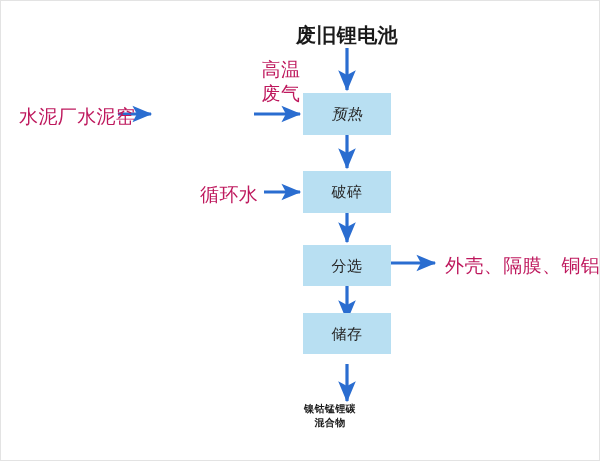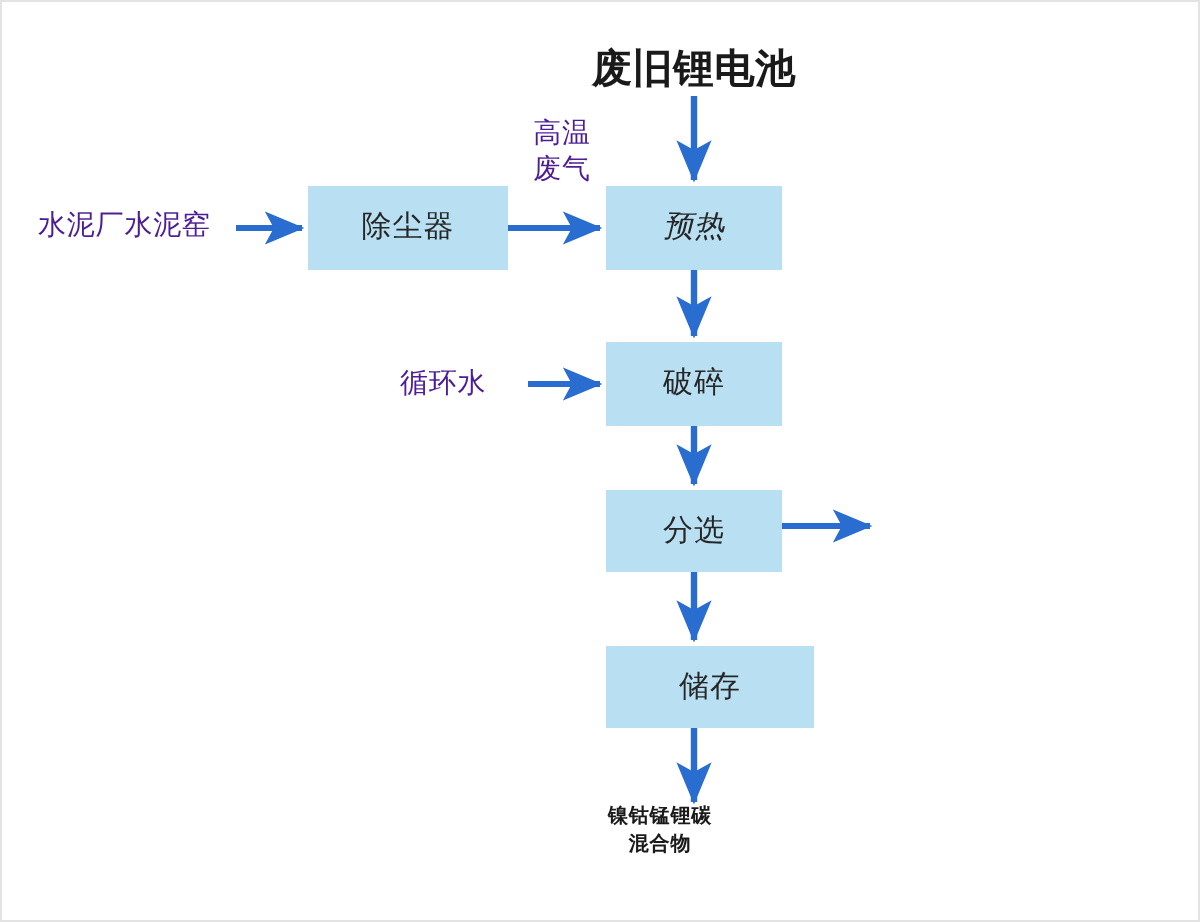--- a/index.html
+++ b/index.html
@@ -38,22 +38,22 @@
   }
   .node-label {
     font-size: 15px;
     color: #262626;
     line-height: 1.15;
     letter-spacing: 0.5px;
     white-space: nowrap;
   }
   .free-label {
     position: absolute;
-    font-size: 14px;
-    color: #4c1d95;
+    font-size: 19px;
+    color: #be185d;
     line-height: 1.25;
     white-space: nowrap;
     letter-spacing: 0.4px;
   }
   .free-label.bold {
     font-weight: bold;
     color: #1a1a1a;
   }
   .free-label.center {
     text-align: center;
@@ -83,56 +83,56 @@
 
     <line x1="346" y1="212" x2="346" y2="241" stroke="#2a6dd0" stroke-width="3.2" marker-end="url(#ah)"></line>
 
     <line x1="390" y1="262" x2="434" y2="262" stroke="#2a6dd0" stroke-width="3" marker-end="url(#ah)"></line>
 
     <line x1="346" y1="285" x2="346" y2="319" stroke="#2a6dd0" stroke-width="3.2" marker-end="url(#ah)"></line>
 
     <line x1="346" y1="363" x2="346" y2="400" stroke="#2a6dd0" stroke-width="3.2" marker-end="url(#ah)"></line>
   </svg>
 
-  <div class="node-box" style="left:153px; top:92px; width:100px; height:42px;">
-    <span class="node-label">除尘器</span>
-  </div>
 
   <div class="node-box" style="left:302px; top:92px; width:88px; height:42px;font-style:italic;">
     <span class="node-label">预热</span>
   </div>
 
   <div class="node-box" style="left:302px; top:170px; width:88px; height:42px;">
     <span class="node-label">破碎</span>
   </div>
 
   <div class="node-box" style="left:302px; top:244px; width:88px; height:41px;">
     <span class="node-label">分选</span>
   </div>
 
-  <div class="node-box" style="left:302px; top:322px; width:104px; height:41px;">
+  <div class="node-box" style="left:302px; top:312px; width:88px; height:41px;">
     <span class="node-label">储存</span>
   </div>
 
   <div class="free-label" style="left:18px; top:104px;font-family:Liberation Serif, serif;">
     <span>水泥厂水泥窑</span>
   </div>
 
   <div class="free-label center" style="left:254px; top:57px; width:52px;">
     <div>高温</div>
     <div>废气</div>
   </div>
 
   <div class="free-label bold center" style="left:286px; top:22px; width:120px; font-size:20px;">
     <span>废旧锂电池</span>
   </div>
 
   <div class="free-label" style="left:199px; top:182px;">
     <span>循环水</span>
   </div>
 
+  <div class="free-label" style="left:444px; top:253px;">
+    <span>外壳、隔膜、铜铝</span>
+  </div>
 
   <div class="free-label bold center" style="left:269px; top:401px; width:120px; font-size:10px; line-height:1.35;">
     <div>镍钴锰锂碳</div>
     <div>混合物</div>
   </div>
 
 </div>
 
 </body></html>

